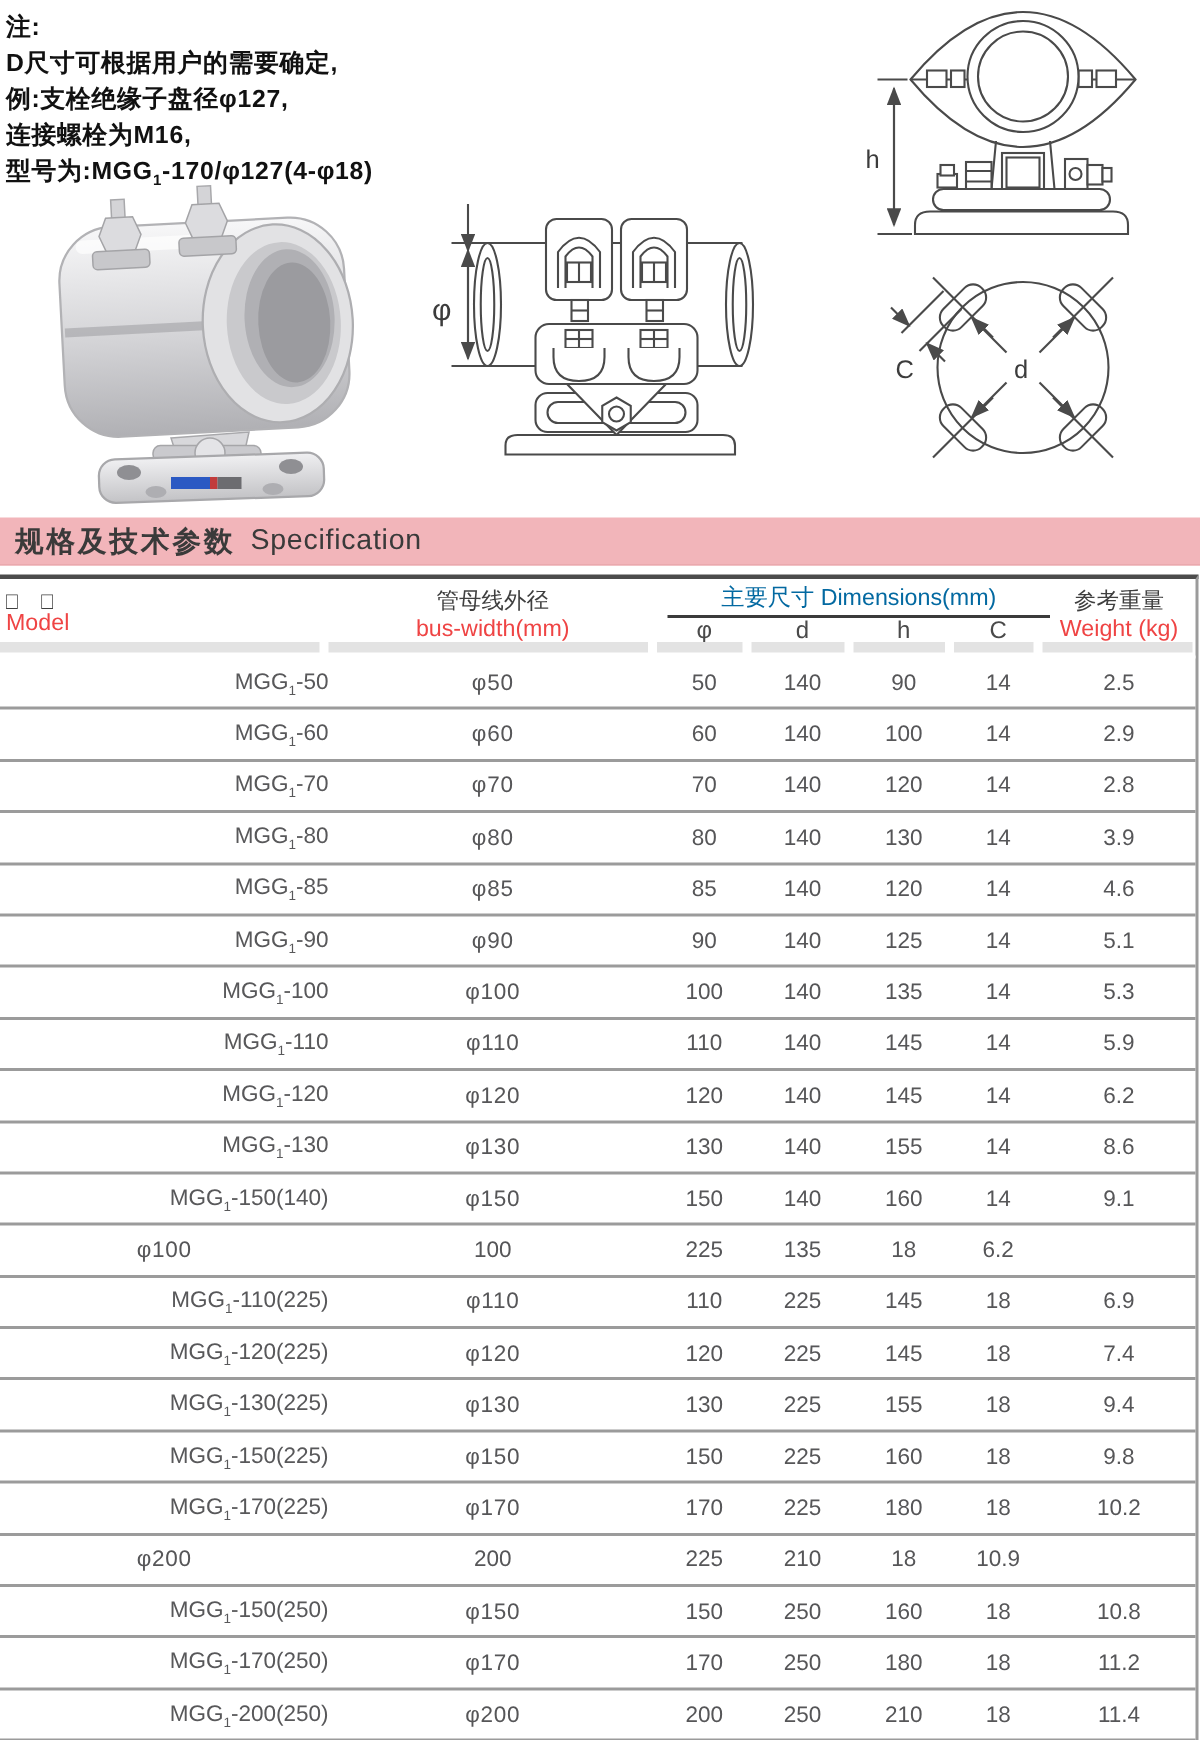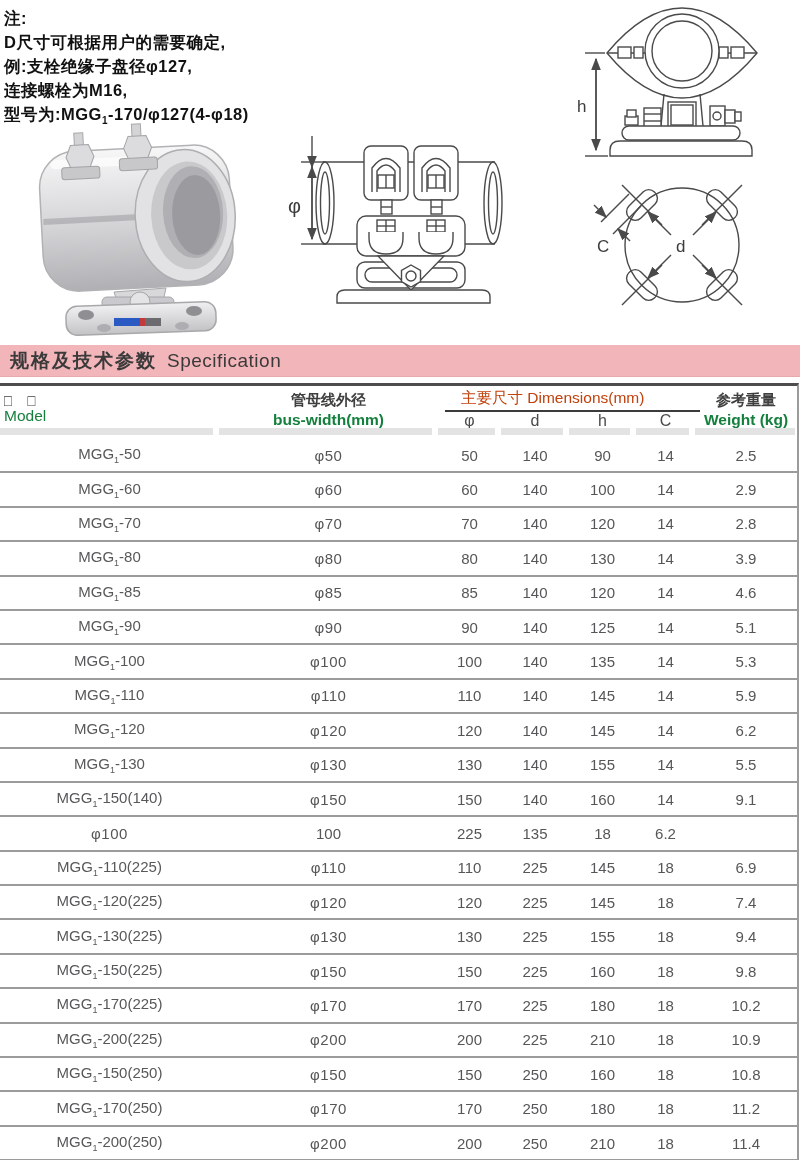--- a/index.html
+++ b/index.html
@@ -18,35 +18,35 @@
   .banner .cn{font-size:19px;font-weight:bold;color:#3a3a3a;margin-left:10px;letter-spacing:2px;}
   .banner .en{font-size:19px;font-weight:normal;color:#3a3a3a;margin-left:10px;letter-spacing:0.5px;}
   
   .spec-table{position:absolute;left:0;top:383px;width:797px;border-top:3px solid #4c4c4c;
               border-right:2px solid #9b9b9b;box-sizing:content-box;}
   .thead{position:relative;height:51px;}
   .hdr-grid,.band-grid,.trow{display:grid;grid-template-columns:219px 219px 63px 68px 67px 59px 102px;}
   .hdr-grid{height:42px;}
   .hcell{color:#3f3f3f;}
   .hcell .l1{display:block;margin-top:5px;font-size:15px;}
-  .hcell .l2{display:block;margin-top:1px;font-size:15.5px;color:#15803d;}
+  .hcell .l2{display:block;margin-top:1px;font-size:15.5px;color:#ef4444;}
   .h-model{text-align:left;padding-left:4px;}
   .h-model .l1{font-size:13px;letter-spacing:6px;transform:scaleY(1.25);transform-origin:left top;width:60px;}
-  .h-center{text-align:center;font-weight:bold;}
+  .h-center{text-align:center;}
   .h-sub{text-align:center;padding-top:26px;font-size:16px;color:#4a4a4a;}
-  .dims-group{position:absolute;left:461px;top:2px;width:255px;
-              font-size:15.5px;color:#c2410c;}
+  .dims-group{position:absolute;left:445px;top:2px;width:255px;text-align:center;
+              font-size:15.5px;color:#0369a1;}
   .dims-underline{position:absolute;left:445px;top:24px;width:255px;height:2px;background:#3b3b3b;}
   .band-grid{height:7px;}
   .band-grid .seg{background:#e3e3e3;height:7px;margin-right:6px;}
   .band-grid .seg.last{margin-right:2px;}
   .tbody{border-top:2px solid #fff;}
   .trow{height:32.4px;border-bottom:2px solid #9b9b9b;align-items:center;}
   .td{text-align:center;font-size:15px;color:#565658;}
-  .td.model{text-align:center;padding-left:0;font-size:15px;color:#58585a;}
+  .td.model{text-align:right;padding-left:0;font-size:15px;color:#58585a;}
   .td.model sub{font-size:9px;}
   .td.bus{letter-spacing:0.5px;}
 </style>
 </head>
 <body>
 
 <div class="page">
 
   <div class="note">
       <div class="note-line">注:</div>
@@ -339,21 +339,21 @@
     <div class="td">14</div>
     <div class="td">6.2</div>
   </div>
         <div class="trow">
     <div class="td model">MGG<sub>1</sub>-130</div>
     <div class="td bus">φ130</div>
     <div class="td">130</div>
     <div class="td">140</div>
     <div class="td">155</div>
     <div class="td">14</div>
-    <div class="td">5.5</div>
+    <div class="td">8.6</div>
   </div>
         <div class="trow">
     <div class="td model">MGG<sub>1</sub>-150(140)</div>
     <div class="td bus">φ150</div>
     <div class="td">150</div>
     <div class="td">140</div>
     <div class="td">160</div>
     <div class="td">14</div>
     <div class="td">9.1</div>
   </div>
@@ -404,21 +404,20 @@
         <div class="trow">
     <div class="td model">MGG<sub>1</sub>-170(225)</div>
     <div class="td bus">φ170</div>
     <div class="td">170</div>
     <div class="td">225</div>
     <div class="td">180</div>
     <div class="td">18</div>
     <div class="td">10.2</div>
   </div>
         <div class="trow">
-    <div class="td model">MGG<sub>1</sub>-200(225)</div>
     <div class="td bus">φ200</div>
     <div class="td">200</div>
     <div class="td">225</div>
     <div class="td">210</div>
     <div class="td">18</div>
     <div class="td">10.9</div>
   </div>
         <div class="trow">
     <div class="td model">MGG<sub>1</sub>-150(250)</div>
     <div class="td bus">φ150</div>

